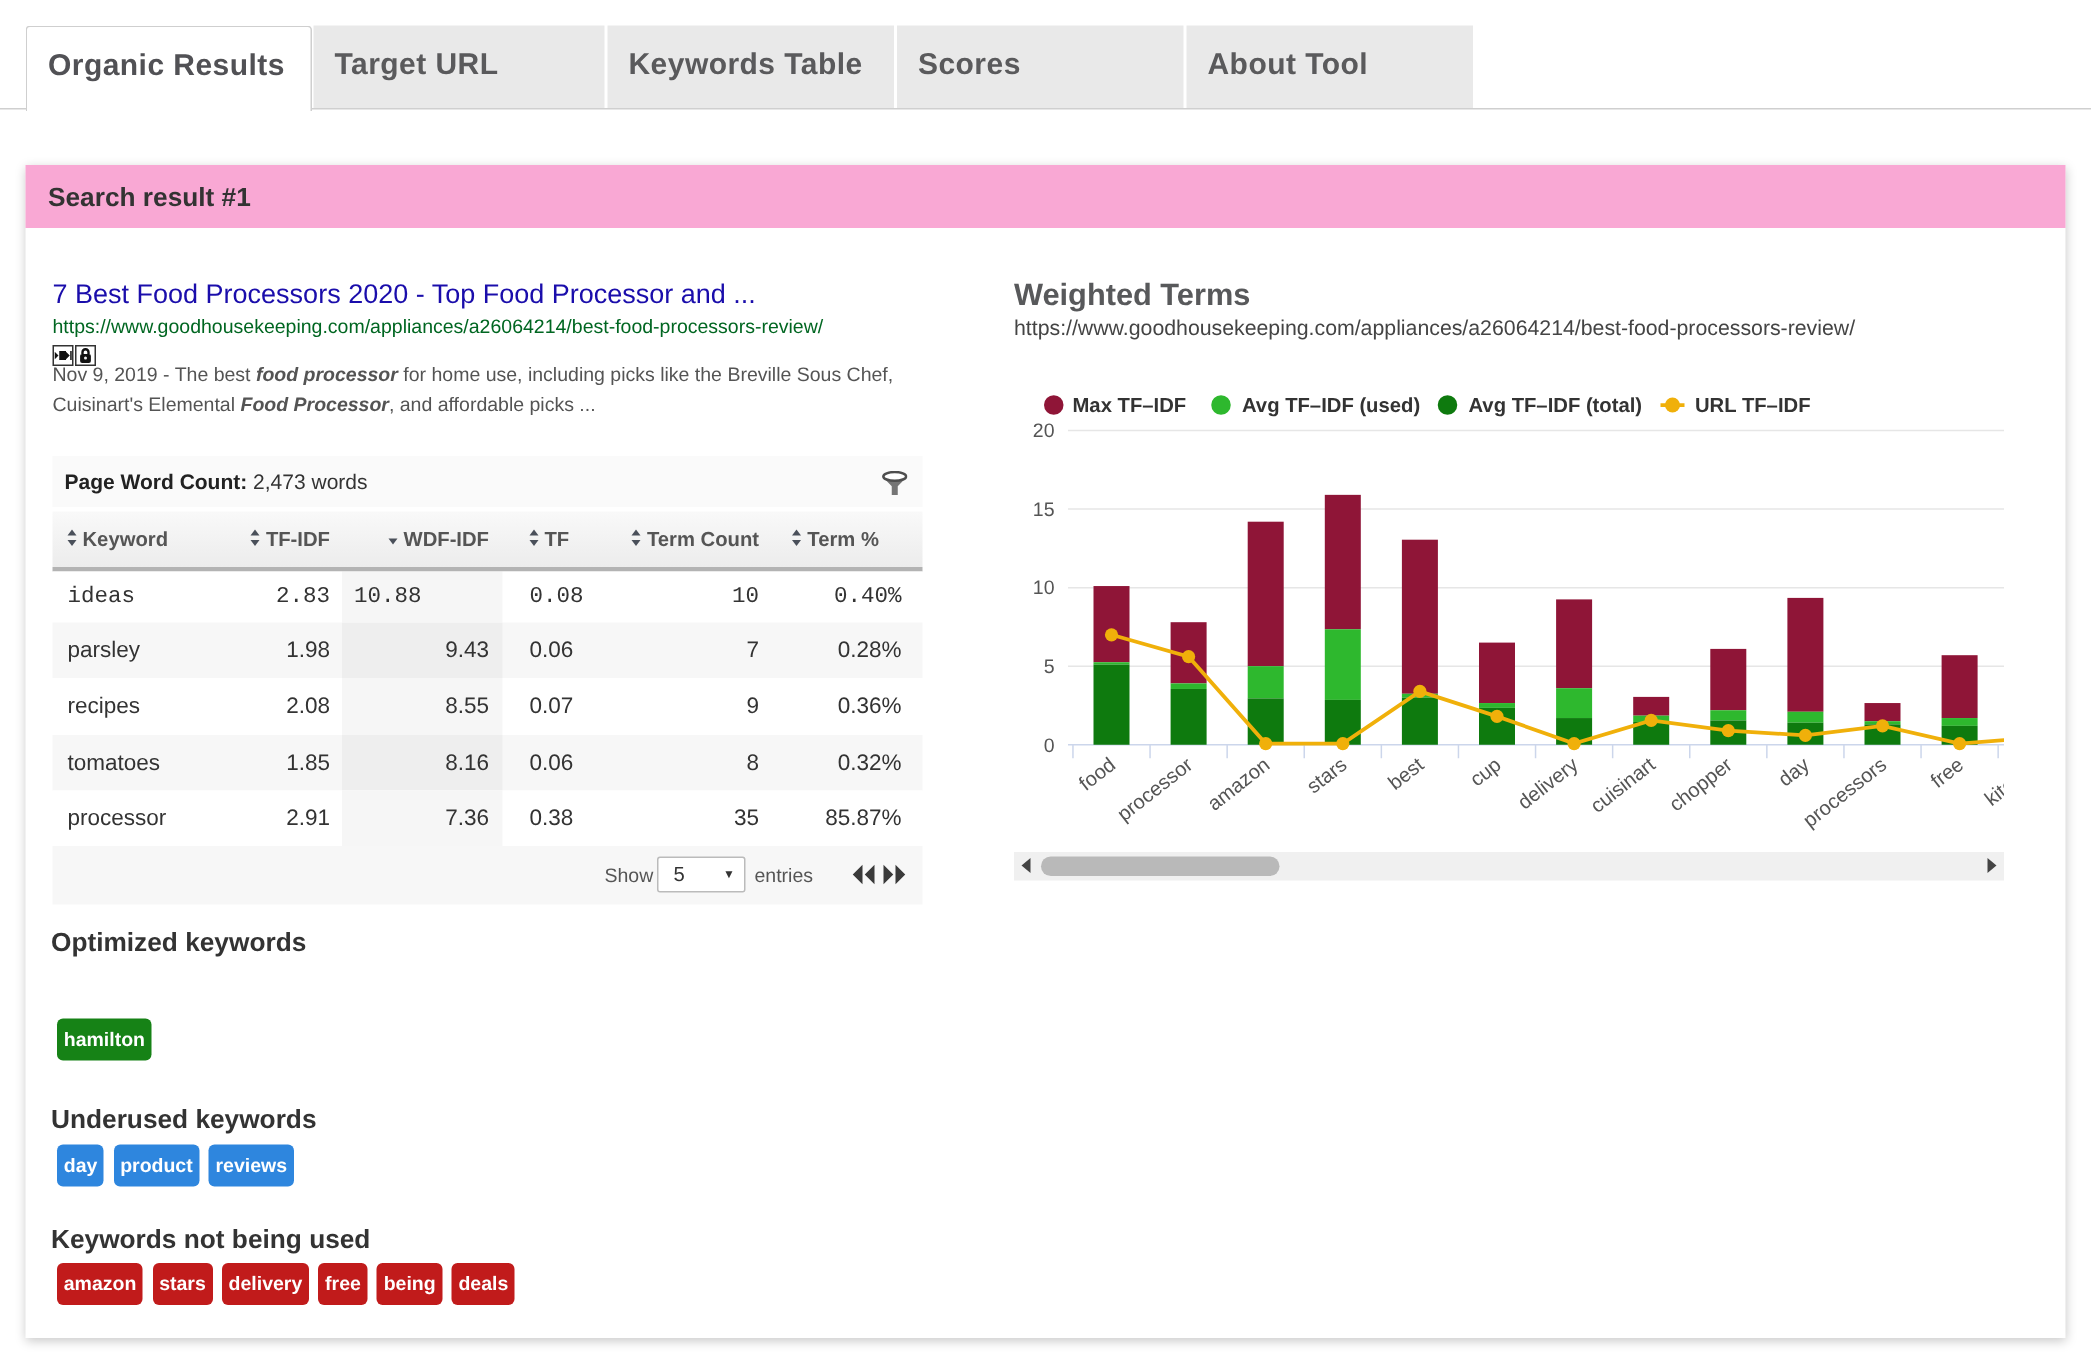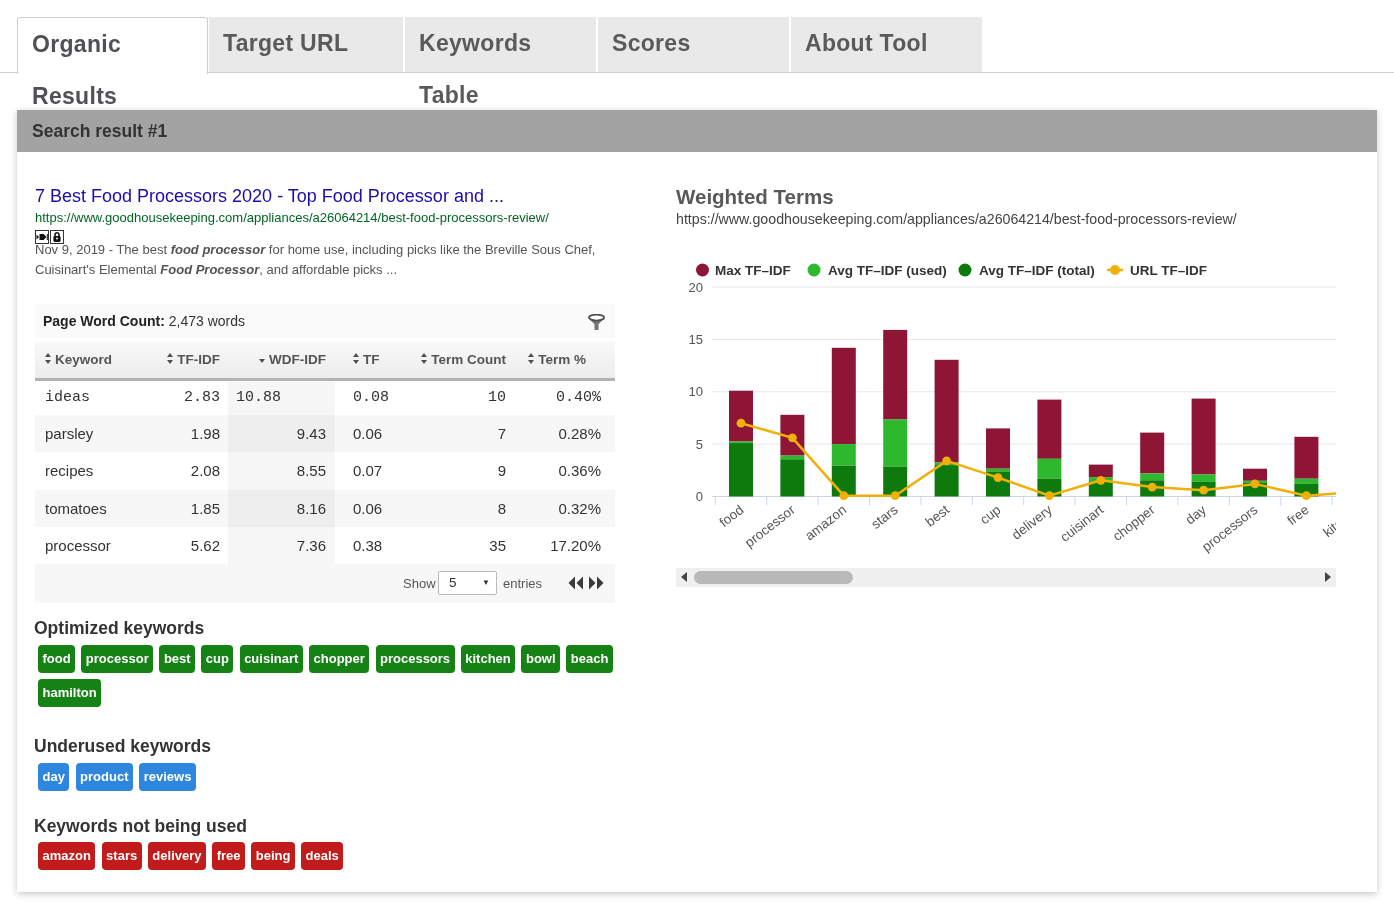--- a/index.html
+++ b/index.html
@@ -1,26 +1,26 @@
 <!DOCTYPE html>
 <html><head>
 <meta charset="utf-8">
 <style>
 * { margin:0; padding:0; box-sizing:border-box; }
 html,body { width:1394px; height:913px; background:#fff; font-family:"Liberation Sans", sans-serif; overflow:hidden; }
 #page { position:relative; width:1394px; height:913px; }
 
 
 #tabbar { position:absolute; left:0; top:17px; width:1394px; height:56px; border-bottom:1px solid #cfcfcf; }
-.tab { position:absolute; top:0; height:55px; background:#e9e9e9; color:#5a5a5c; font-size:23px; line-height:52px; padding-left:14px; font-weight:bold; letter-spacing:0.3px; }
+.tab { position:absolute; top:0; height:55px; background:#e9e9e9; color:#5a5a5c; font-size:20px; line-height:52px; padding-left:14px; font-weight:bold; letter-spacing:0.3px; }
 .tab.active { background:#fff; border:1px solid #cfcfcf; border-bottom:none; height:57px; color:#515155; z-index:2; border-radius:3px 3px 0 0; }
 
 
 #panel { position:absolute; left:17px; top:110px; width:1360px; height:782px; background:#fff; box-shadow:0 2px 7px rgba(0,0,0,0.22); }
-#panel-header { position:absolute; left:0; top:0; width:100%; height:42px; background:#a3a3a3; color:#333; font-size:17.5px; font-weight:bold; line-height:42px; padding-left:15px; }
+#panel-header { position:absolute; left:0; top:0; width:100%; height:42px; background:#f9a8d4; color:#333; font-size:17.5px; font-weight:bold; line-height:42px; padding-left:15px; }
 
 
 #snip-title { position:absolute; left:35px; top:186px; font-size:18px; line-height:20px; color:#1a0dab; white-space:nowrap; }
 #snip-url { position:absolute; left:35px; top:210px; font-size:13px; line-height:16px; color:#006621; white-space:nowrap; }
 #snip-icons { position:absolute; left:35px; top:229px; height:15px; }
 .icbox { display:inline-block; width:14px; height:14px; border:1px solid #333; margin-right:1px; vertical-align:top; position:relative; }
 #snip-desc { position:absolute; left:35px; top:240px; width:620px; font-size:13px; color:#545454; line-height:20.2px; }
 
 
 #tbl { position:absolute; left:35px; top:304px; width:580px; }
@@ -135,42 +135,39 @@
         <div class="cell" style="left:10px;">tomatoes</div>
         <div class="cell" style="left:95px; width:90px; text-align:right;">1.85</div>
         <div class="cell" style="left:201px; width:90px; text-align:right;">8.16</div>
         <div class="cell" style="left:318px;">0.06</div>
         <div class="cell" style="left:381px; width:90px; text-align:right;">8</div>
         <div class="cell" style="left:476px; width:90px; text-align:right;">0.32%</div>
       </div>
       <div class="trow" style="background:#fff;">
         <div class="wdfband"></div>
         <div class="cell" style="left:10px;">processor</div>
-        <div class="cell" style="left:95px; width:90px; text-align:right;">5.62</div>
+        <div class="cell" style="left:95px; width:90px; text-align:right;">2.91</div>
         <div class="cell" style="left:201px; width:90px; text-align:right;">7.36</div>
         <div class="cell" style="left:318px;">0.38</div>
         <div class="cell" style="left:381px; width:90px; text-align:right;">35</div>
-        <div class="cell" style="left:476px; width:90px; text-align:right;">17.20%</div>
+        <div class="cell" style="left:476px; width:90px; text-align:right;">85.87%</div>
       </div>
     </div>
     <div id="tbl-foot">
       <span style="position:absolute; left:368px; top:0; line-height:39px;">Show</span>
       <span id="sel5">5<span id="selarrow">▼</span></span>
       <span style="position:absolute; left:468px; top:0; line-height:39px;">entries</span>
       <svg style="position:absolute; left:533px; top:12px;" width="36" height="14">
         <path d="M7,0.5 L0.5,7 L7,13.5 Z M15,0.5 L8.5,7 L15,13.5 Z" fill="#3a3a3a"></path>
         <path d="M21,0.5 L27.5,7 L21,13.5 Z M29,0.5 L35.5,7 L29,13.5 Z" fill="#3a3a3a"></path>
       </svg>
     </div>
   </div>
 
   <div class="kw-h" style="top:618px;">Optimized keywords</div>
-  <div class="kwrow" style="top:645px;">
-    <span class="kwb g">food</span><span class="kwb g">processor</span><span class="kwb g">best</span><span class="kwb g">cup</span><span class="kwb g">cuisinart</span><span class="kwb g">chopper</span><span class="kwb g">processors</span><span class="kwb g">kitchen</span><span class="kwb g">bowl</span><span class="kwb g">beach</span>
-  </div>
   <div class="kwrow" style="top:679px;"><span class="kwb g">hamilton</span></div>
 
   <div class="kw-h" style="top:736px;">Underused keywords</div>
   <div class="kwrow" style="top:763px;"><span class="kwb b">day</span><span class="kwb b">product</span><span class="kwb b">reviews</span></div>
 
   <div class="kw-h" style="top:816px;">Keywords not being used</div>
   <div class="kwrow" style="top:842px;"><span class="kwb r">amazon</span><span class="kwb r">stars</span><span class="kwb r">delivery</span><span class="kwb r">free</span><span class="kwb r">being</span><span class="kwb r">deals</span></div>
 
   <div id="wt-title">Weighted Terms</div>
   <div id="wt-url">https://www.goodhousekeeping.com/appliances/a26064214/best-food-processors-review/</div>

